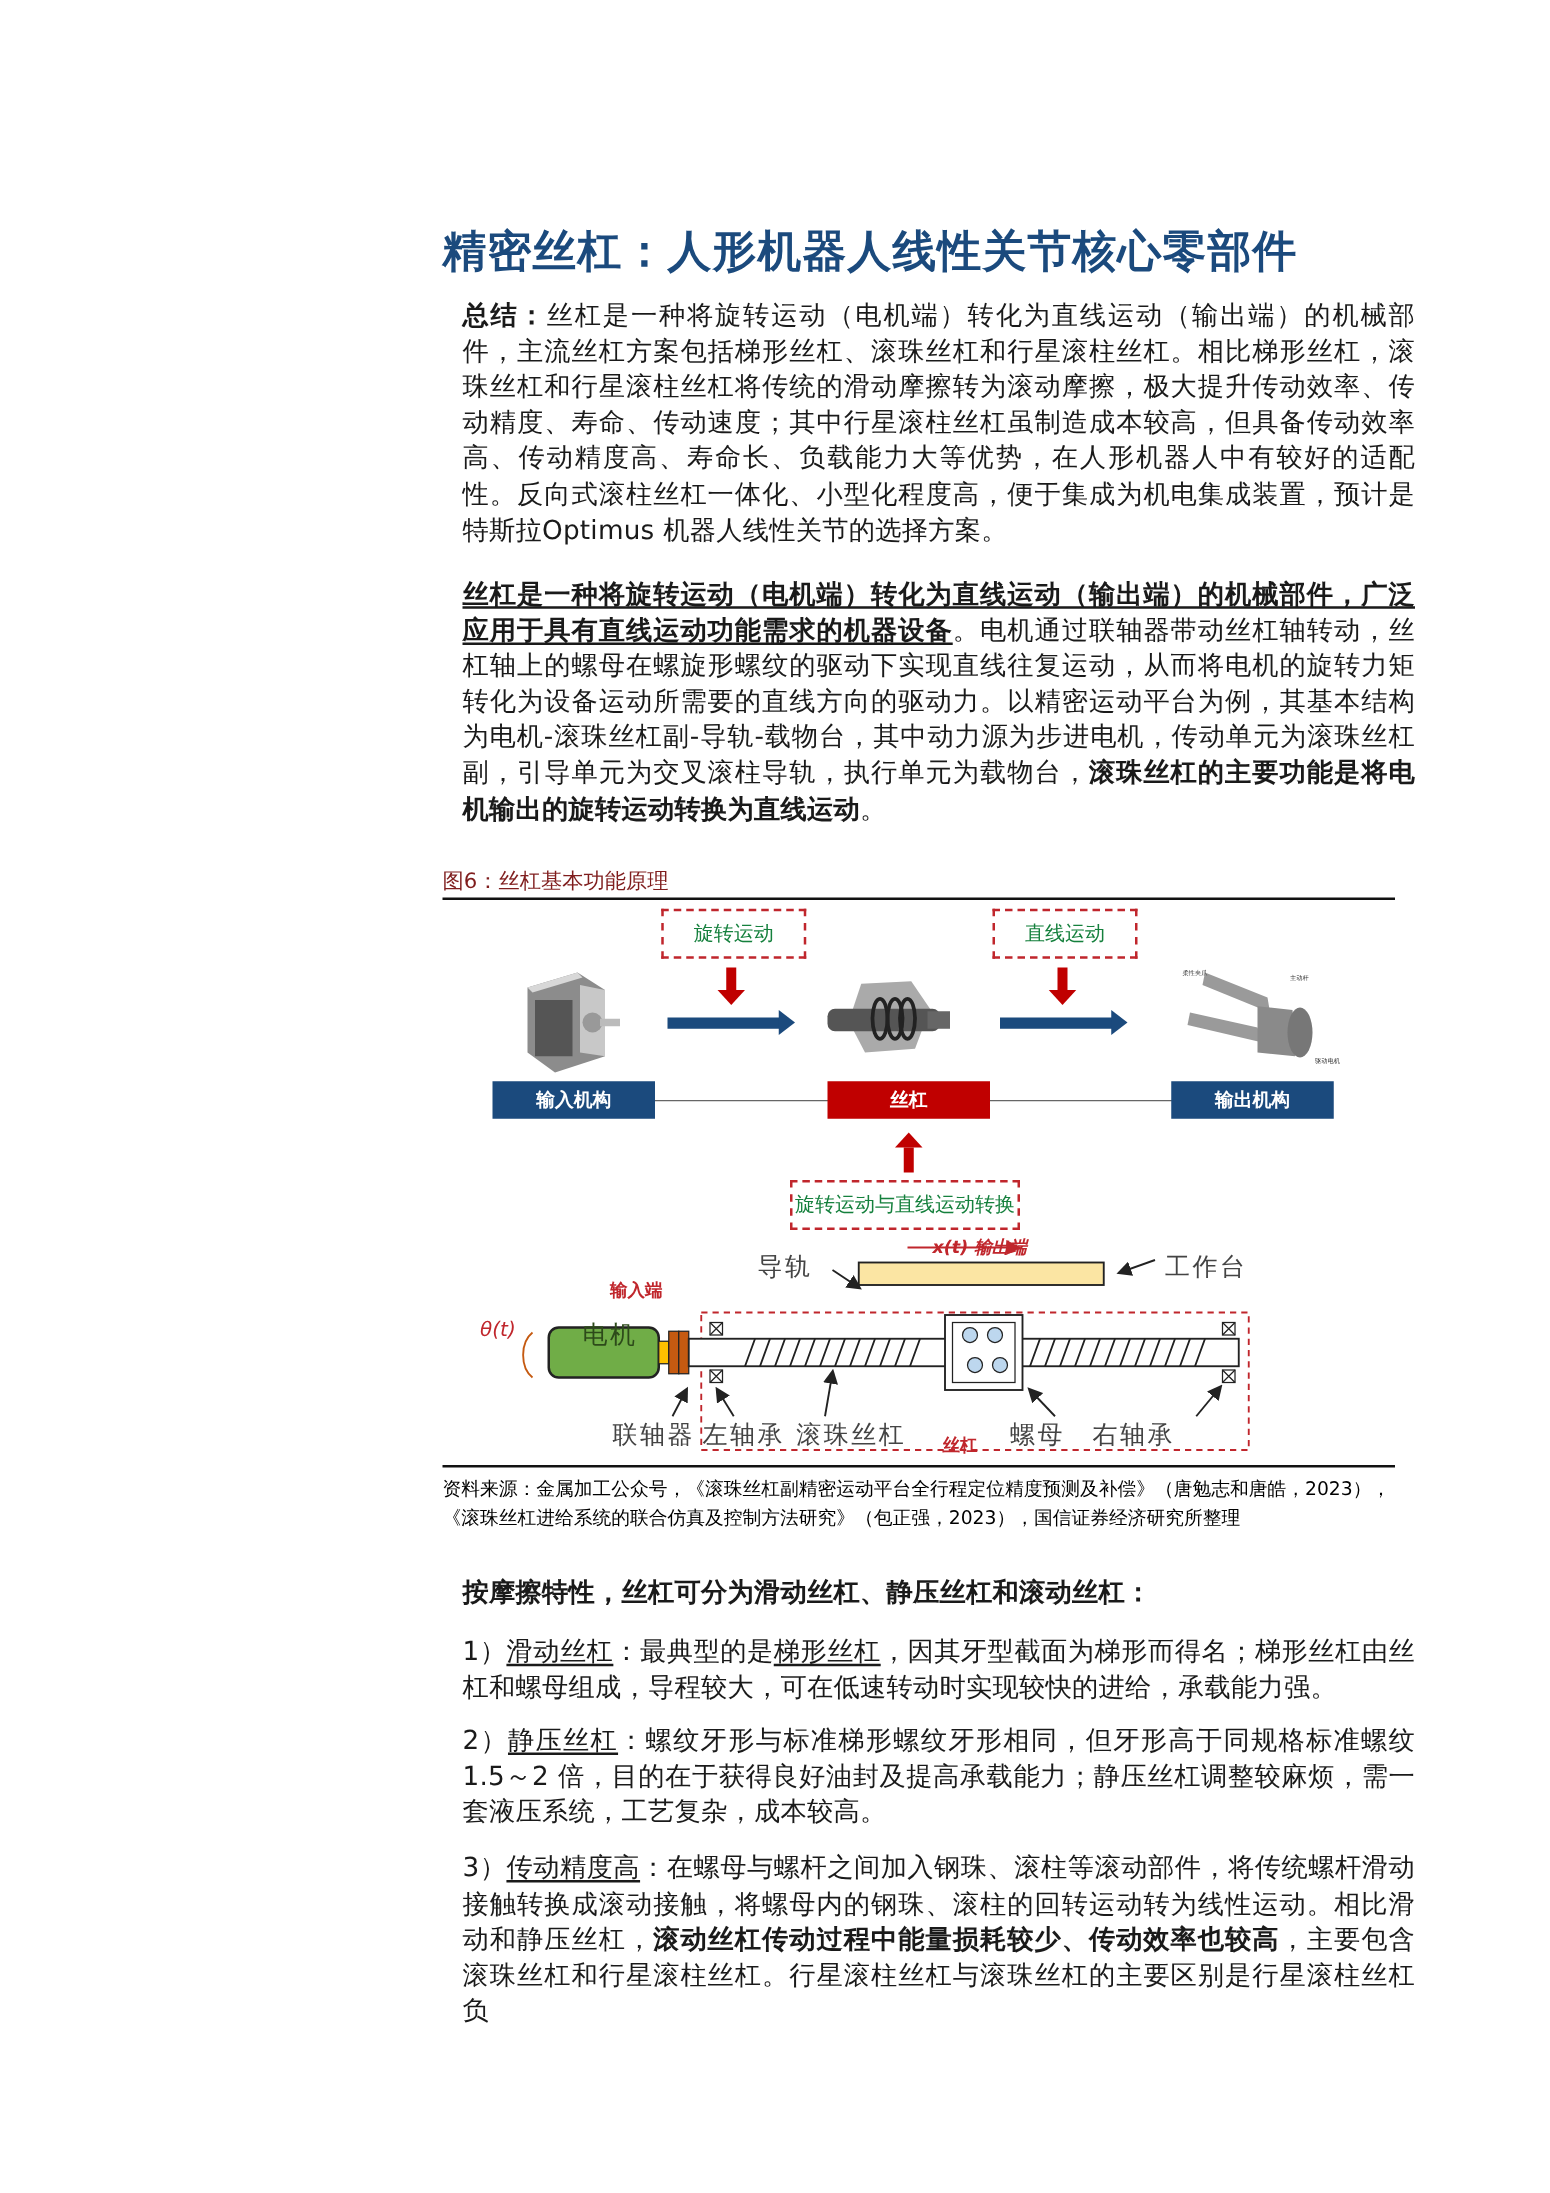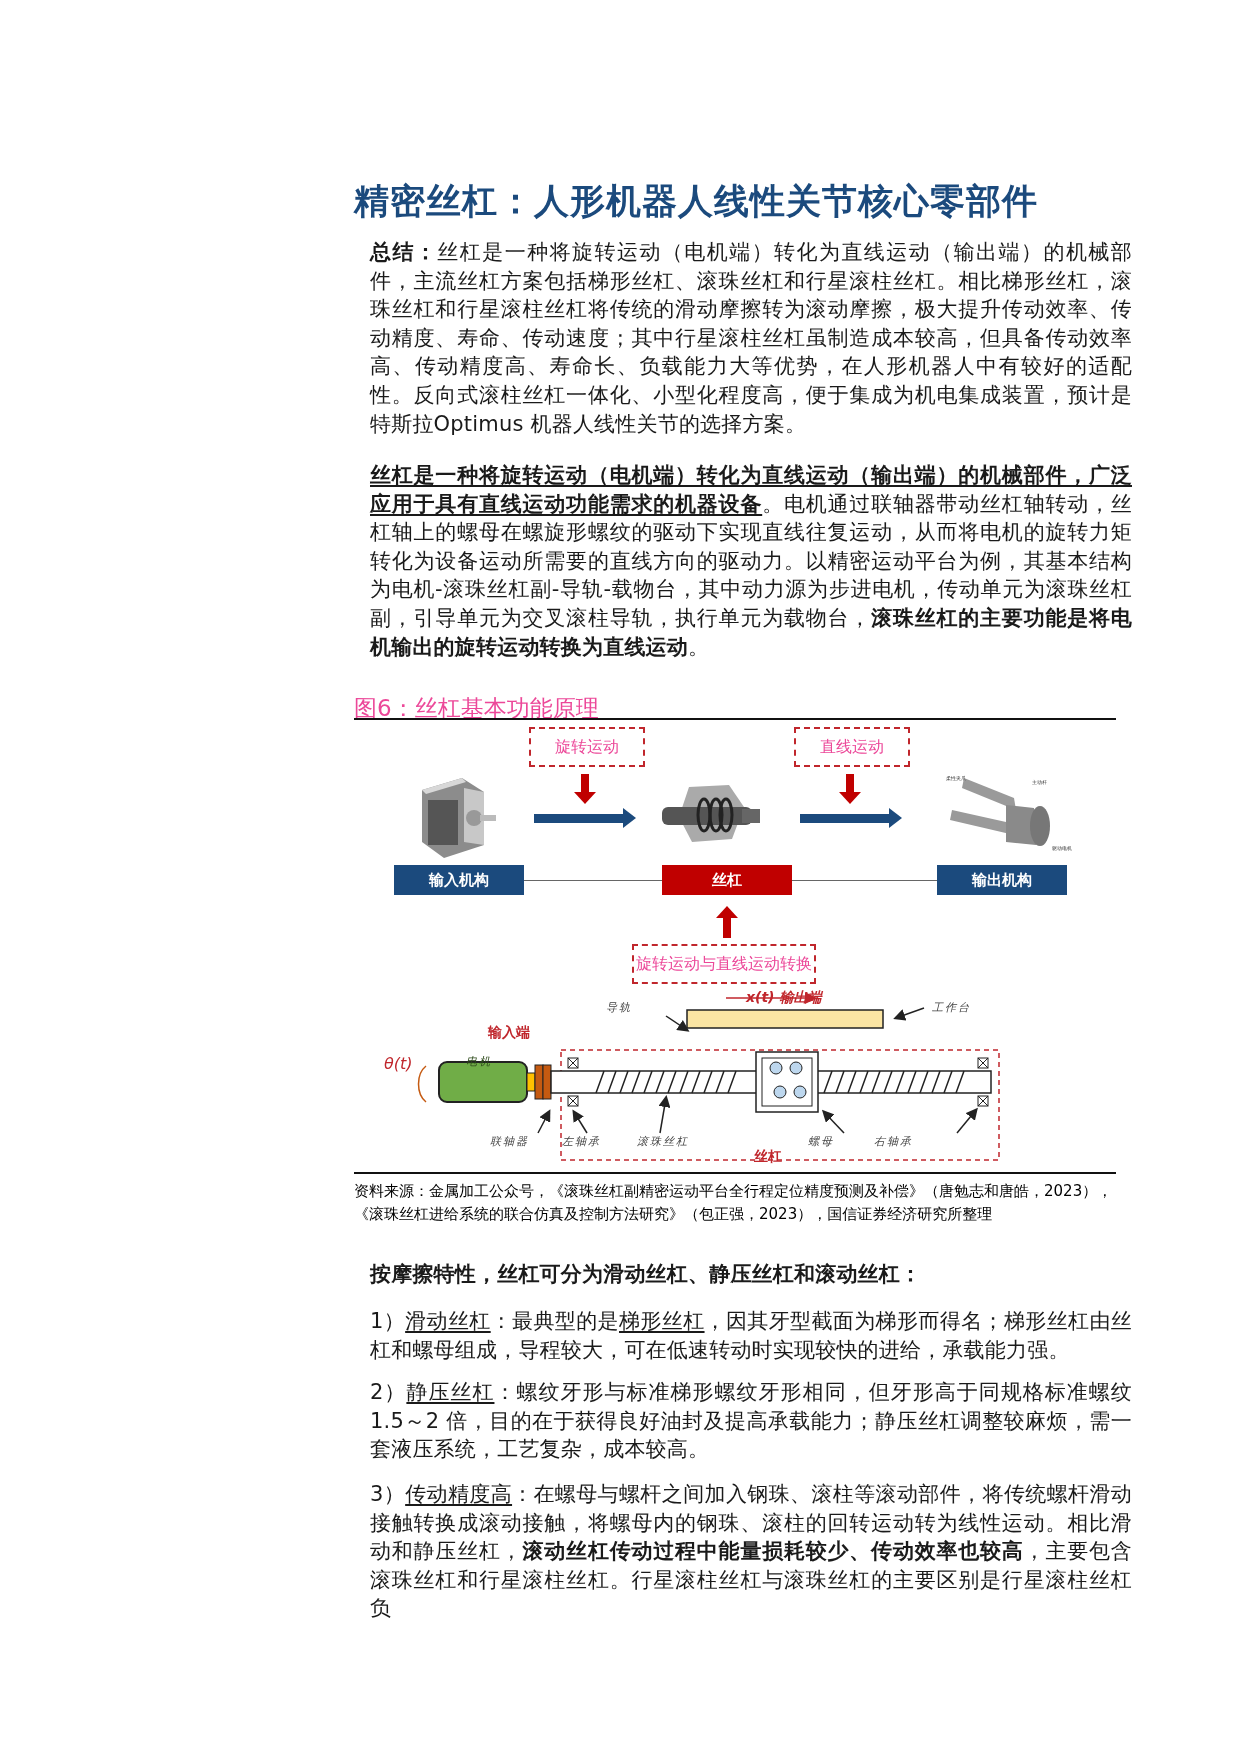--- a/index.html
+++ b/index.html
@@ -7,48 +7,48 @@
          font-family: "DejaVu Sans", "Liberation Sans", sans-serif; color: #1a1a1a; }
   .page { position: absolute; left: 354px; top: 0; width: 762px; }
   .title { position: absolute; top: 178px; left: 0; font-size: 35px; font-weight: bold;
            color: #1b4a7d; letter-spacing: 1px; white-space: nowrap; text-align: center; }
   .para { position: absolute; left: 0; width: 762px; font-size: 21px; line-height: 28.6px;
           text-align: justify; letter-spacing: 0.2px; margin-left: 16px; }
   .para b { font-weight: bold; }
   .para u { text-decoration: underline; text-underline-offset: 3px; }
   .p1 { top: 238px; }
   .p2 { top: 461px; }
-  .fig-caption { position: absolute; top: 693px; left: 0; font-size: 23px; color: #ec4899; }
+  .fig-caption { position: absolute; top: 693px; left: 0; font-size: 17px; color: #7f1d1d; }
   .fig-rule-top { position: absolute; top: 718px; left: 0; width: 762px; height: 2px; background: #111; }
   .fig-rule-bot { position: absolute; top: 1172px; left: 0; width: 762px; height: 2px; background: #111; }
   .source { position: absolute; top: 1180px; left: 0; width: 762px; font-size: 15px; line-height: 23px; color: #000000; }
   .p3 { top: 1260px; font-weight: bold; }
   .p4 { top: 1307px; }
   .p5 { top: 1378px; }
   .p6 { top: 1480px; }
 
   
   .figure { position: absolute; top: 722px; left: 0; width: 762px; height: 448px; }
   .dash-box { position: absolute; border: 2px dashed #c0262c; background: #fff; font-size: 16px;
-              display: flex; align-items: center; justify-content: center; color: #ec4899; }
+              display: flex; align-items: center; justify-content: center; color: #15803d; }
   .red-down { position: absolute; width: 8px; height: 20px; background: #c00000; }
   .red-down::after { content: ""; position: absolute; left: -7px; top: 18px; border-left: 11px solid transparent;
                      border-right: 11px solid transparent; border-top: 12px solid #c00000; }
   .red-up { position: absolute; width: 8px; height: 20px; background: #c00000; }
   .red-up::before { content: ""; position: absolute; left: -7px; top: -12px; border-left: 11px solid transparent;
                     border-right: 11px solid transparent; border-bottom: 12px solid #c00000; }
   .blue-arrow { position: absolute; height: 9px; background: #1b4a7d; }
   .blue-arrow::after { content: ""; position: absolute; right: -12px; top: -6px; border-top: 10px solid transparent;
                        border-bottom: 10px solid transparent; border-left: 13px solid #1b4a7d; }
   .block { position: absolute; height: 30px; color: #fff; font-size: 15px; font-weight: bold;
            display: flex; align-items: center; justify-content: center; }
   .blue-block { background: #1b4a7d; }
   .red-block { background: #c00000; }
   .connector { position: absolute; height: 1px; background: #666; }
-  .diag-label { position: absolute; font-size: 11px; color: #444; white-space: nowrap; letter-spacing: 2px; font-style: italic; }
+  .diag-label { position: absolute; font-size: 20px; color: #444; white-space: nowrap; letter-spacing: 2px; }
   .diag-red { position: absolute; font-size: 14px; color: #c0262c; font-weight: bold; white-space: nowrap; }
 </style>
 </head>
 <body>
 
 <div class="page">
 
   <div class="title">精密丝杠：人形机器人线性关节核心零部件</div>
 
   <div class="para p1">

